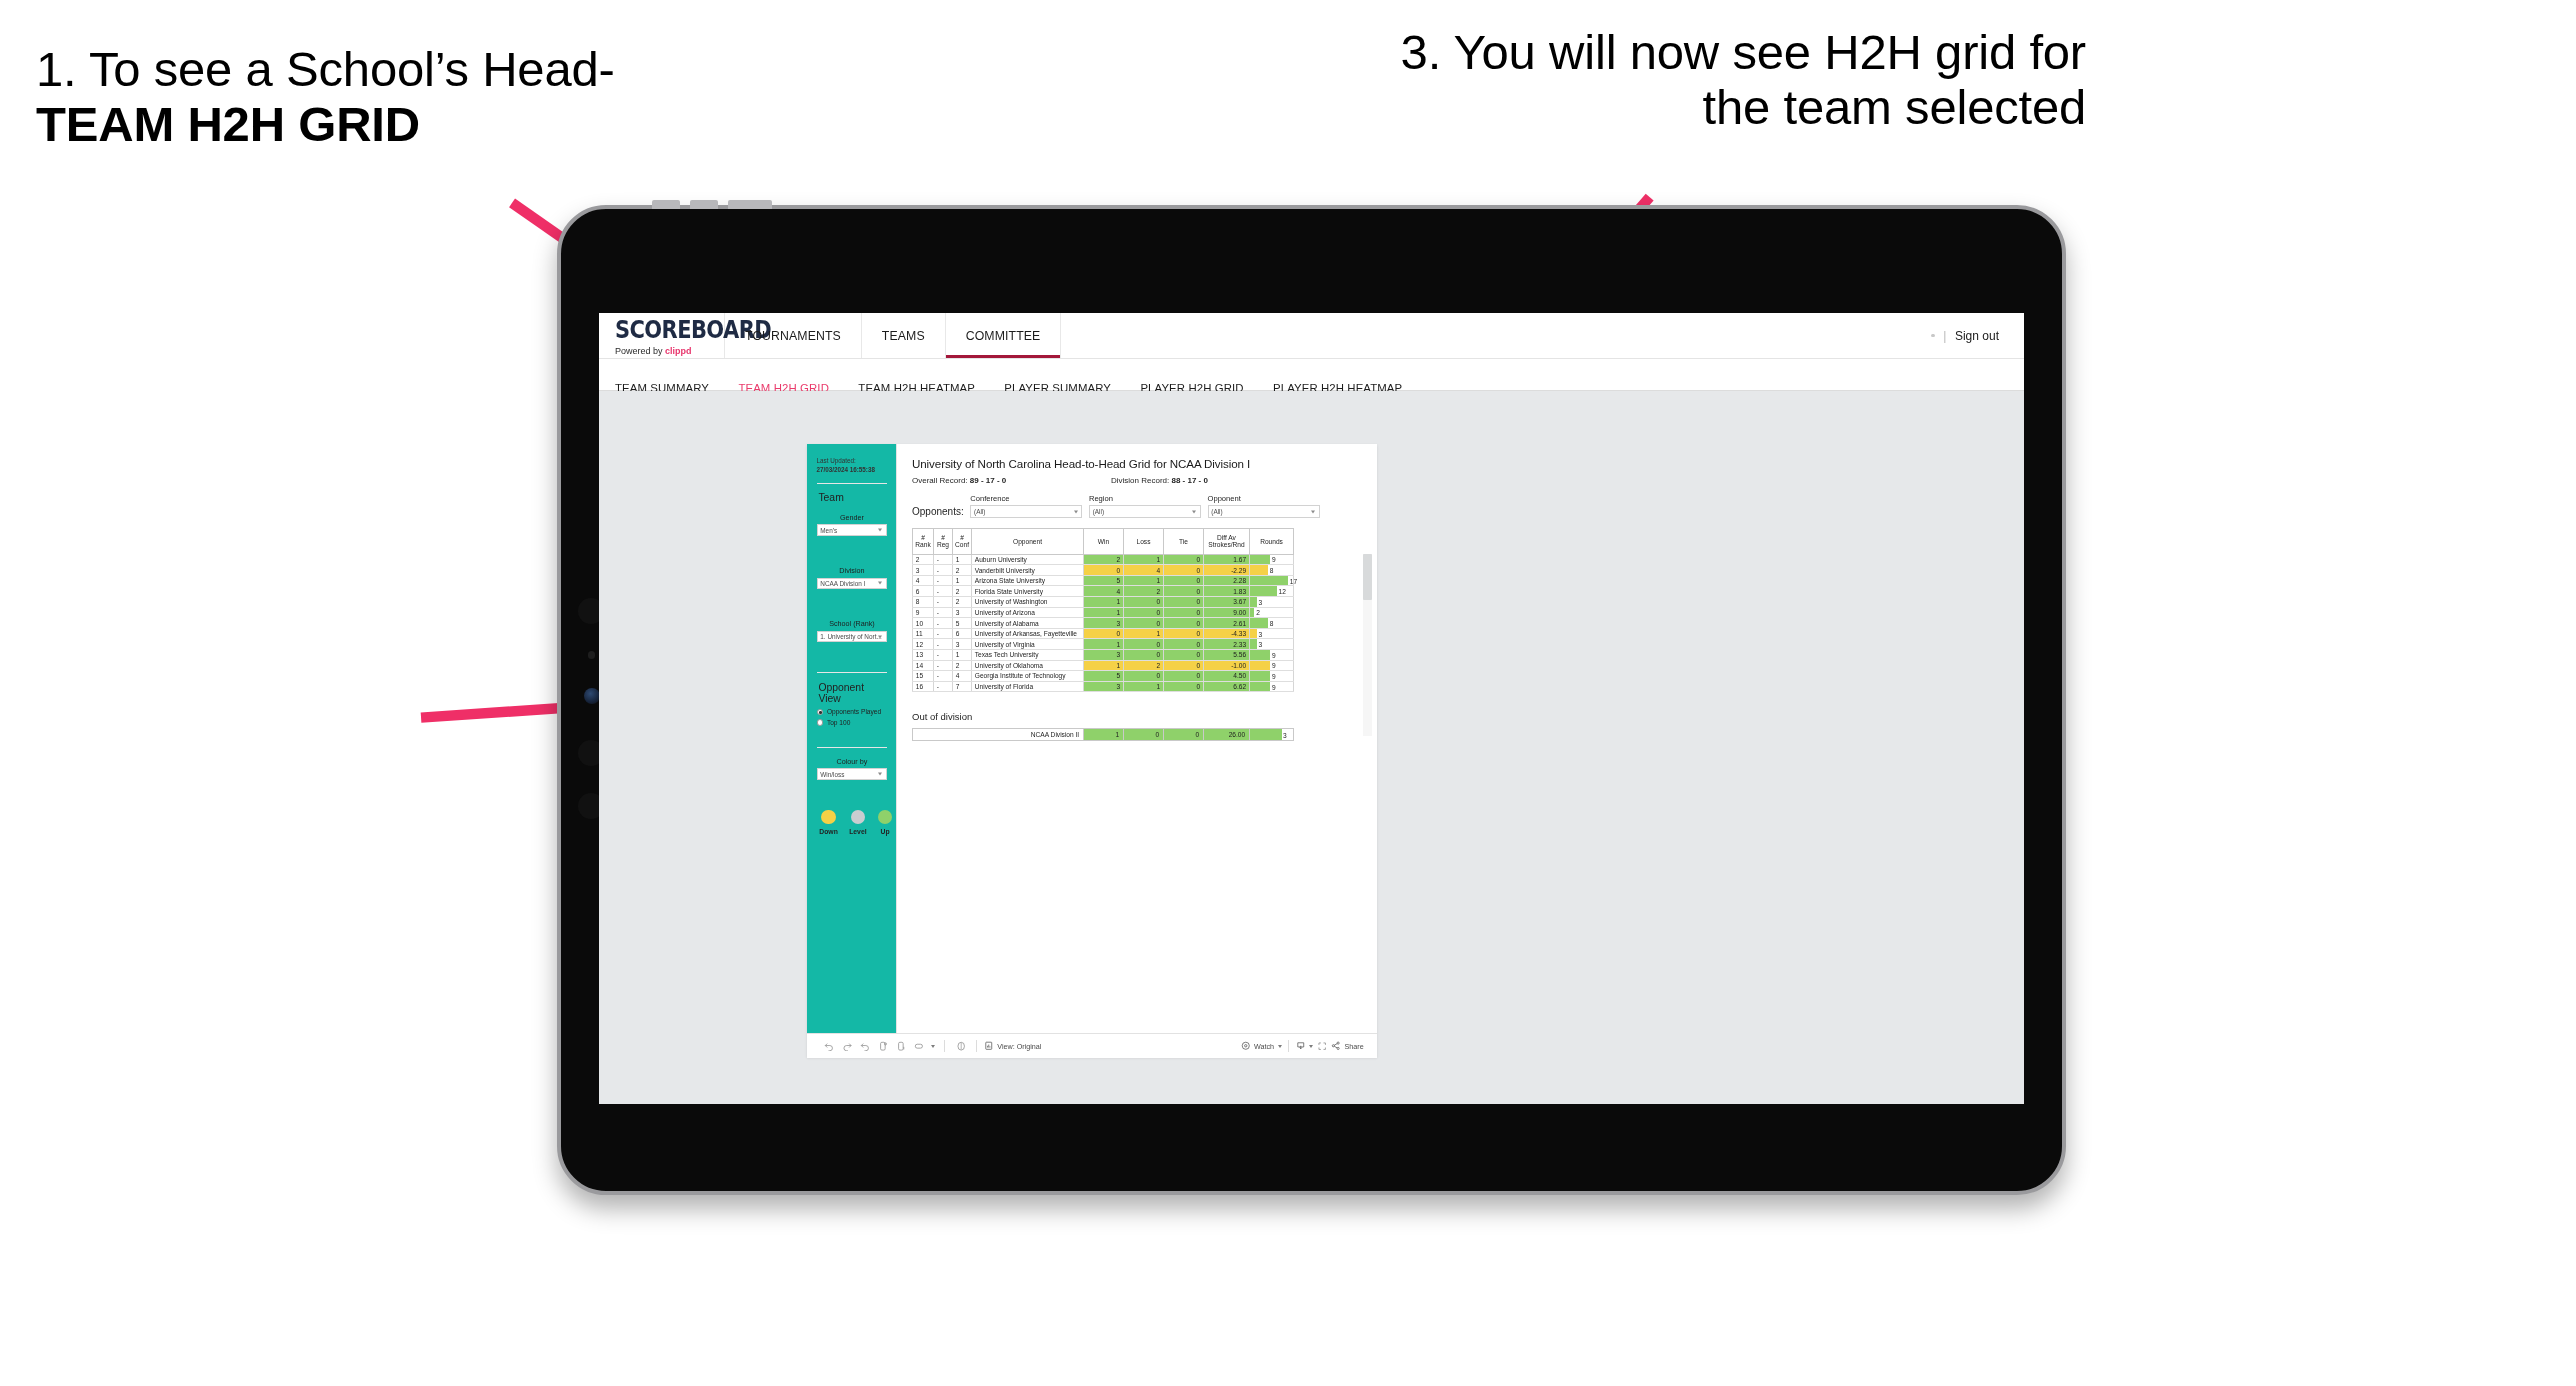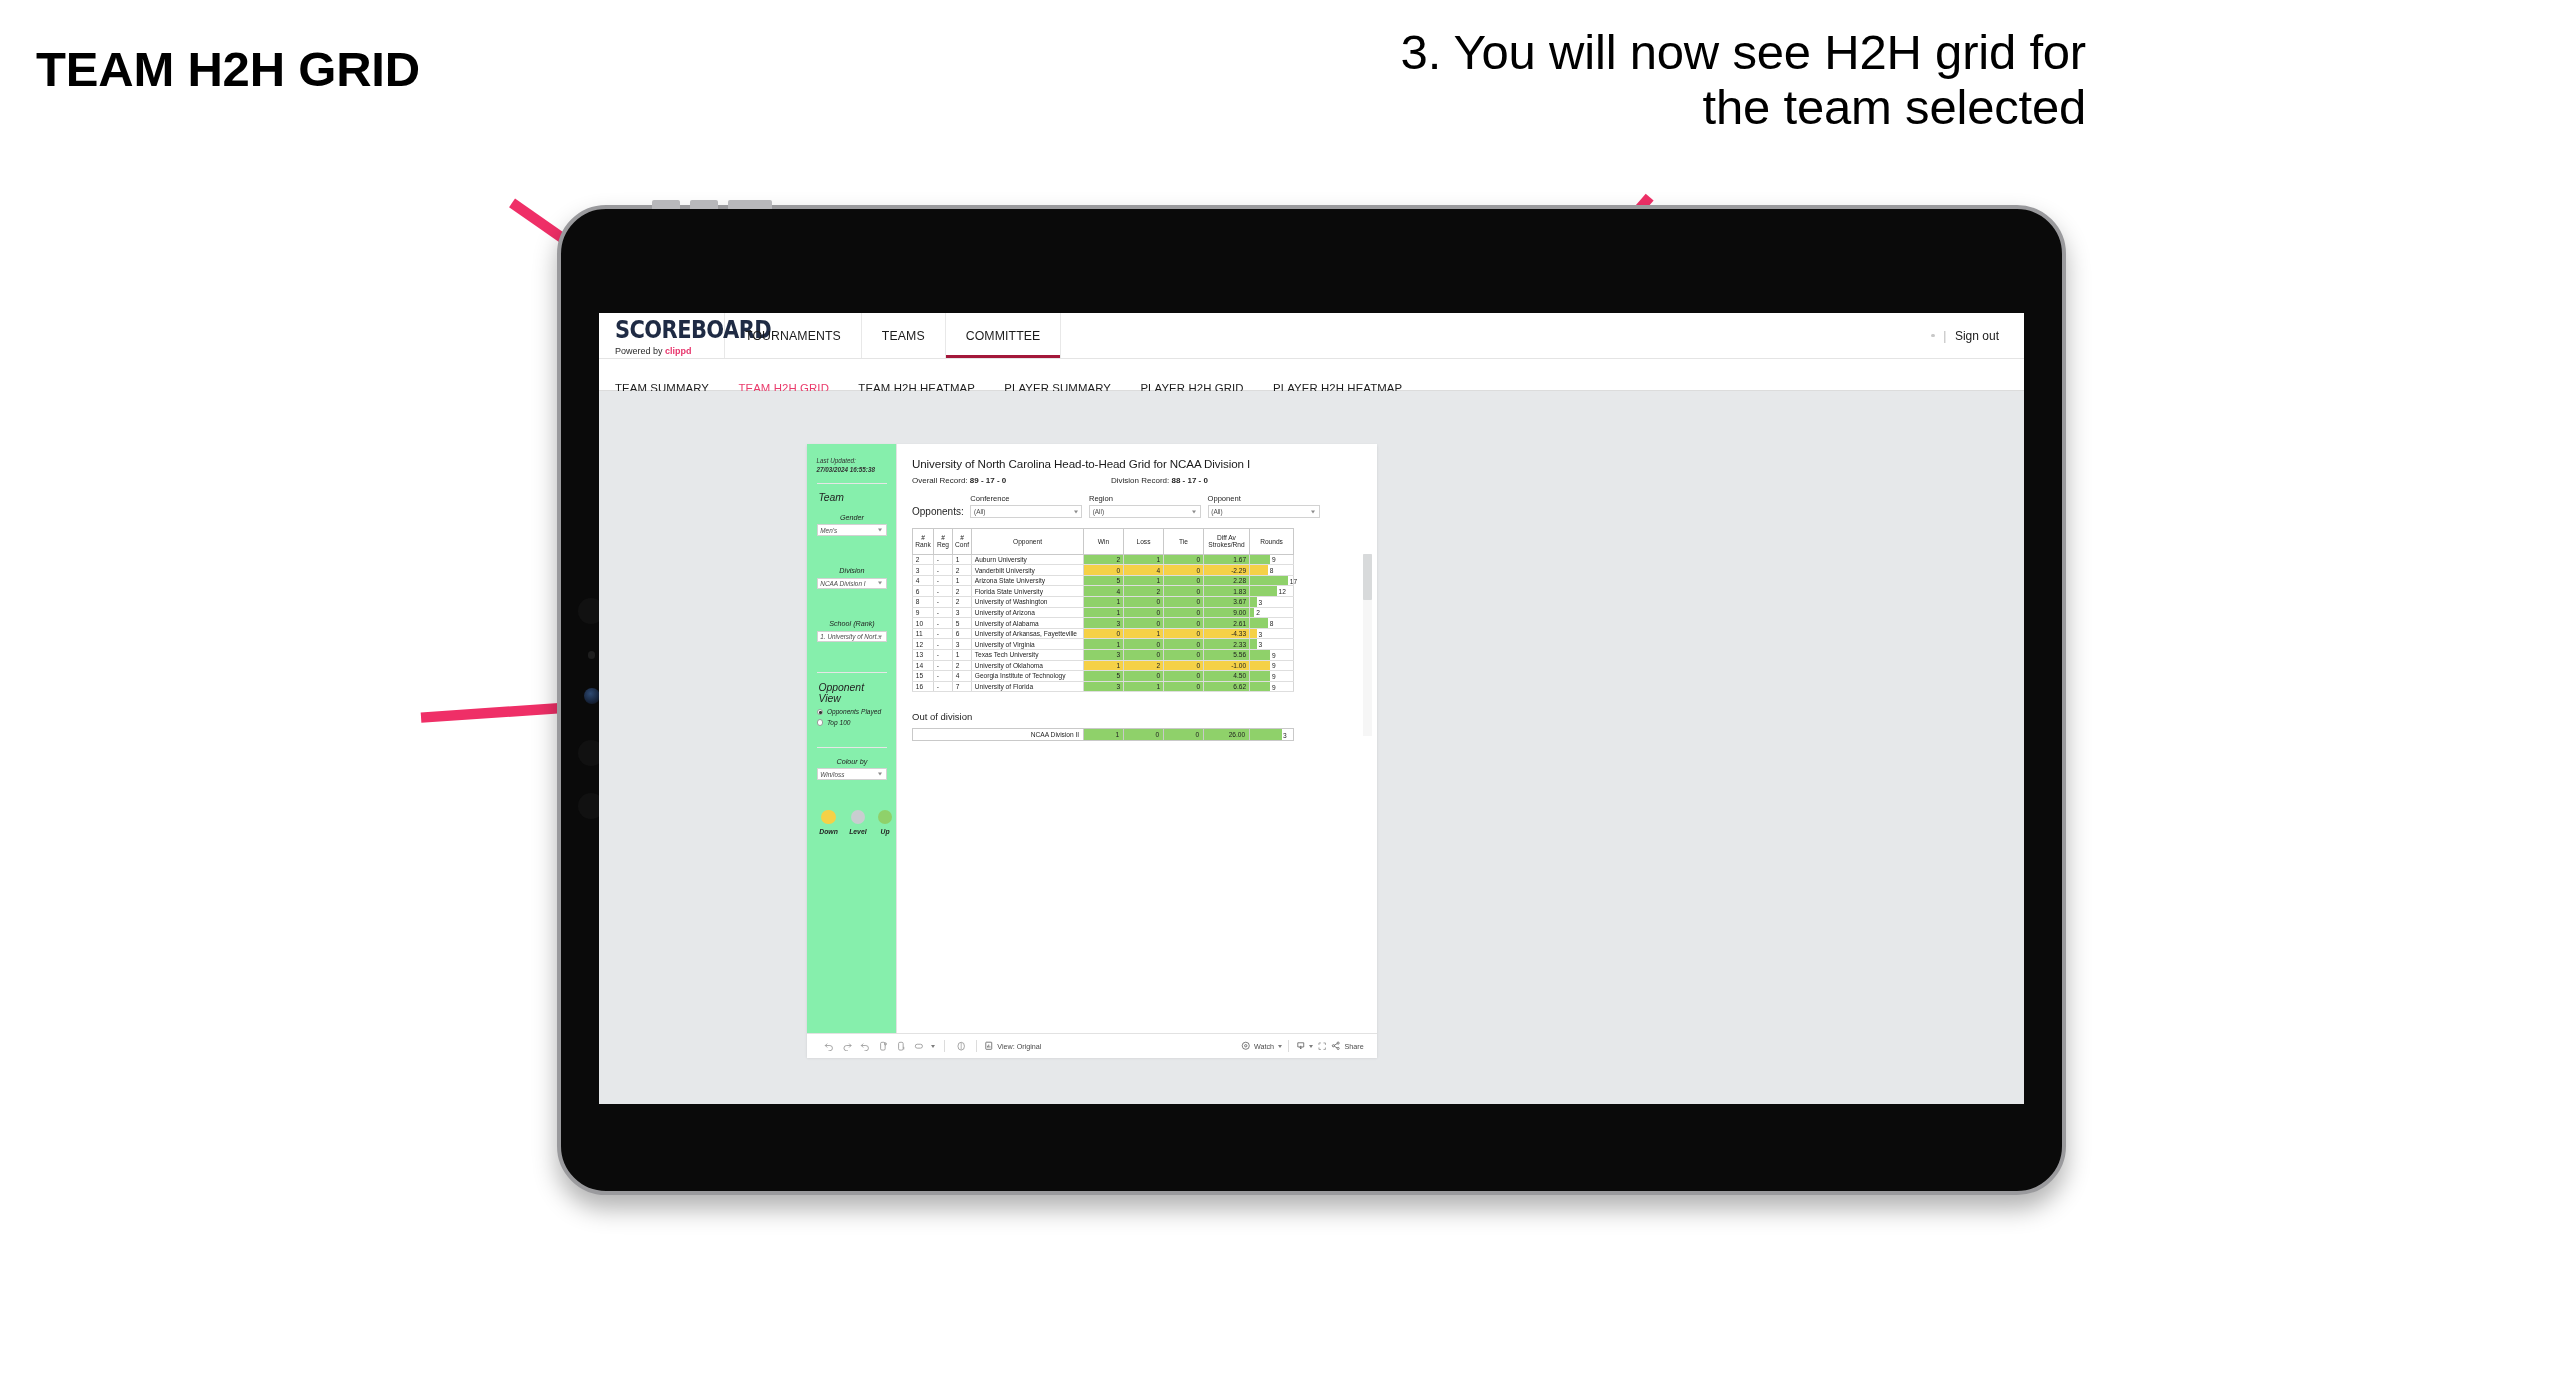--- a/index.html
+++ b/index.html
@@ -126,24 +126,24 @@
     width: 570px; height: 614px;
     background: #ffffff;
     box-shadow: 0 0.9px 2.8px rgba(0,0,0,0.10);
     display: flex; flex-direction: column;
   }
   #doc-body { flex: 1; display: flex; overflow: hidden; }
 
   
   #filters {
     width: 90px; flex: 0 0 90px;
-    background: #86efac;
+    background: #14b8a6;
     border-right: 0.9px solid #e3e3e3;
     padding: 13.3px 9.5px 0 9.5px;
-    font-size: 6.6px; color: #2b2b2b; font-style: italic;
+    font-size: 6.6px; color: #2b2b2b;
   }
   #last-updated { font-size: 6.3px; line-height: 1.35; color: #333; }
   #last-updated b { font-weight: 700; }
   .hr { height: 0.9px; background: #e6e6e6; margin: 8.5px 0 8.5px 0; }
   .panel-h { font-size: 10.4px; font-weight: 400; color: #222; margin: 2.8px 0 9.5px 1.9px; }
   .panel-h.tight { margin-bottom: 4.7px; }
   .fld-label { font-size: 7.2px; color: #1e1e1e; margin: 0 0 2.8px 0.9px; }
   .select {
     height: 11.4px; border: 0.9px solid #d2d2d2; background: #fff;
     display: flex; align-items: center; padding: 0 2.8px;
@@ -248,20 +248,21 @@
   #tb-spacer { flex: 1; }
   .caret-sm { width:0;height:0;border-left:2.5px solid transparent;
               border-right:2.5px solid transparent;border-top:3px solid #7d7d7d; }
 </style>
 </head>
 <body>
 
 <div id="stage">
 
   <div class="callout" id="callout-1">
+    <div>1. To see a School’s Head-</div>
     <div><b>TEAM H2H GRID</b></div>
   </div>
 
 
   <div class="callout" id="callout-3">3. You will now see H2H grid for the team selected</div>
 
   <svg class="arrow-svg" id="arrow-1" style="left:0;top:0;width:2576px;height:1386px" viewBox="0 0 2717 1462" width="2576" height="1386">
     <defs>
       <marker id="ah" markerWidth="5" markerHeight="5" refX="1.6" refY="2.5" orient="auto">
         <polygon points="0,0 5,2.5 0,5" fill="#ef2f67"></polygon>

